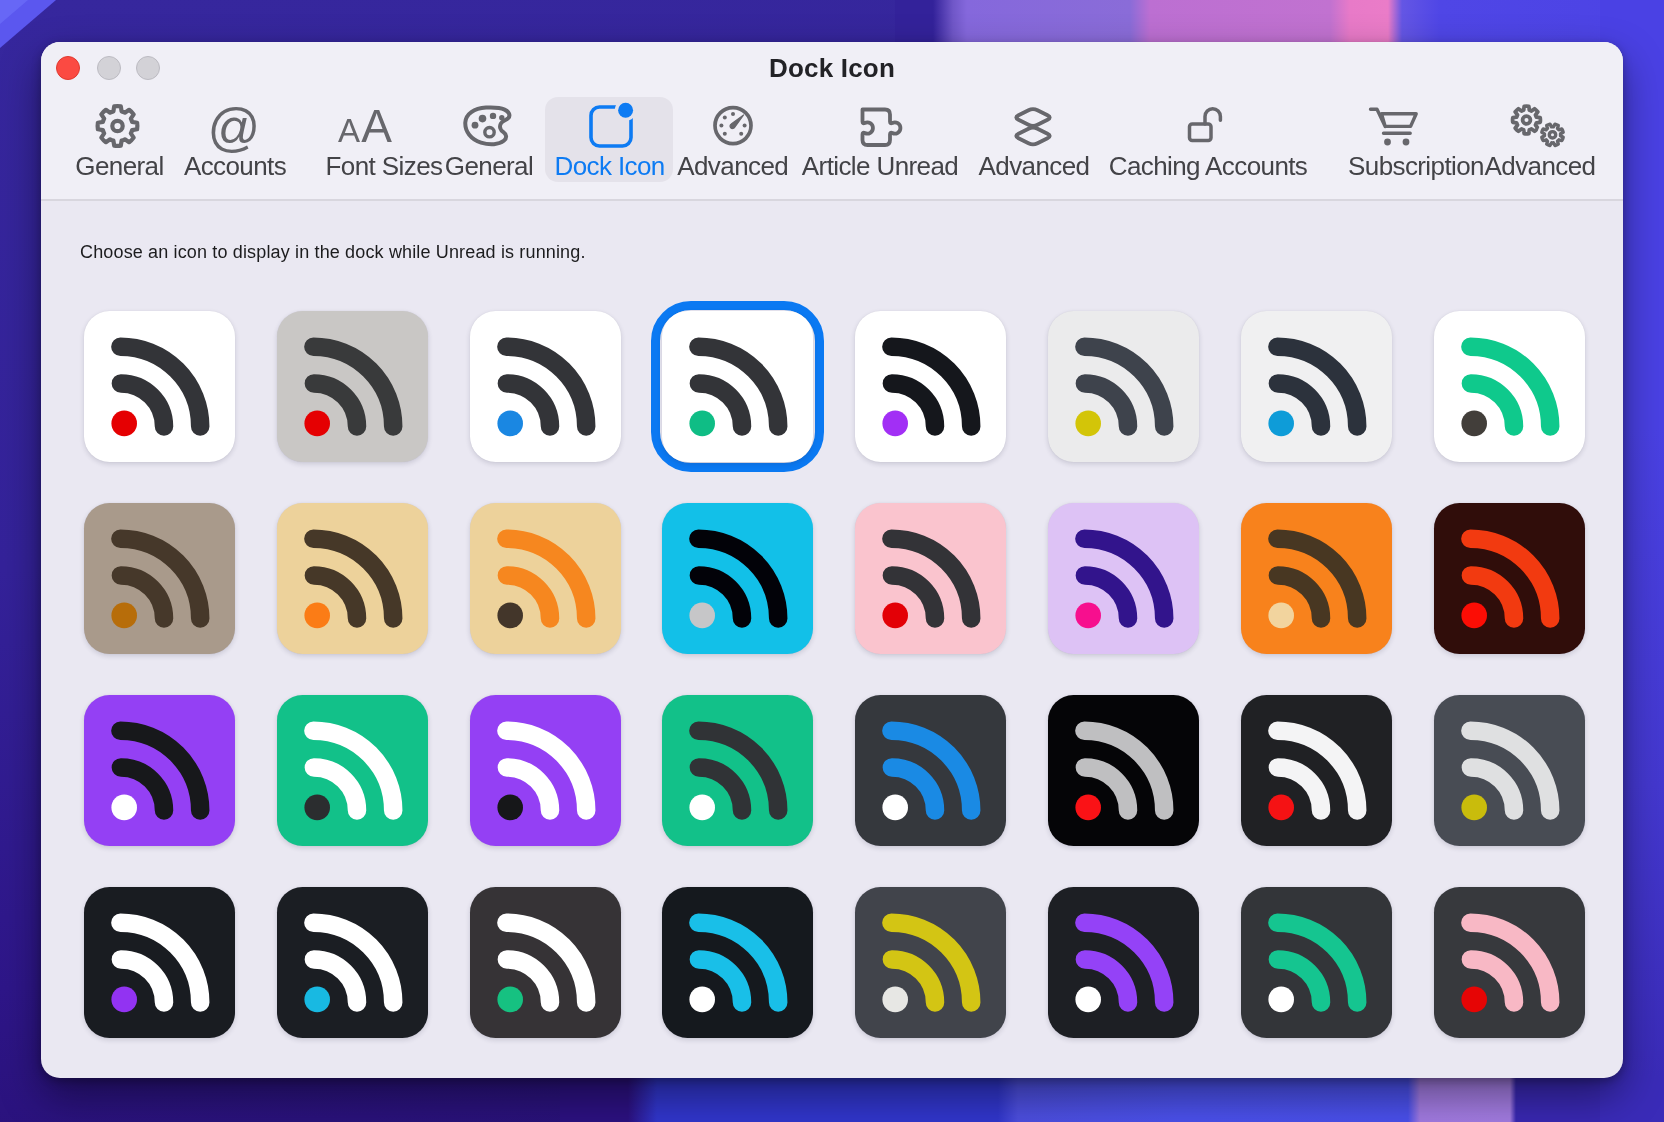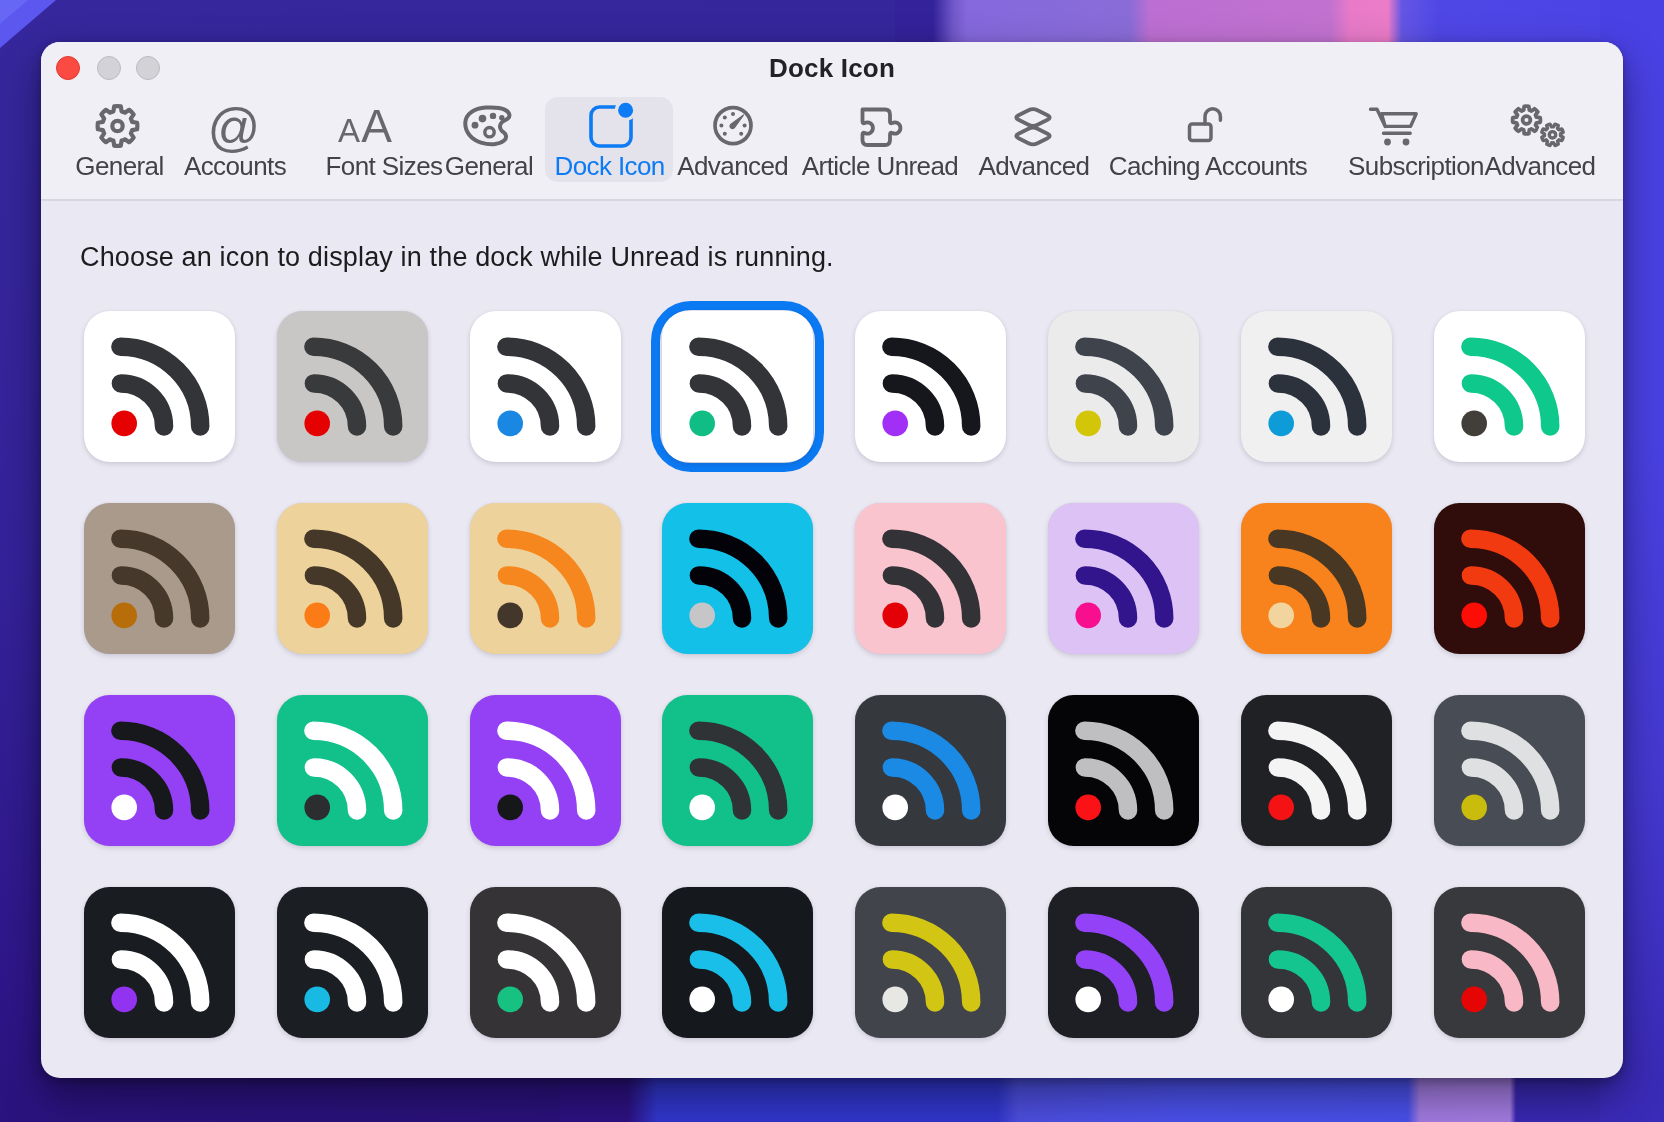--- a/index.html
+++ b/index.html
@@ -27,21 +27,21 @@
 #tl-r{left:56px;background:#fb4a42;border:1px solid #e0392f;box-sizing:border-box}
 #tl-y{left:96.5px;background:#d3d2d7;border:1px solid #bcbbc2;box-sizing:border-box}
 #tl-g{left:135.5px;background:#d3d2d7;border:1px solid #bcbbc2;box-sizing:border-box}
 #title{left:632px;top:53px;width:400px;text-align:center;font-size:26px;font-weight:bold;
  color:#222226;letter-spacing:.2px}
 #pill{left:545.4px;top:97px;width:128px;height:85px;border-radius:13px;background:#e4e2ea}
 .tlabel{position:absolute;top:151px;width:400px;text-align:center;font-size:26px;color:#434347;
  letter-spacing:-0.6px}
 .tlabel.sel{color:#0d7bf3}
 .iconlayer{position:absolute;left:0;top:0}
-#choose{left:80px;top:242px;font-size:27px;color:#1c1c1e;letter-spacing:0.15px}
+#choose{left:80px;top:242px;font-size:18px;color:#1c1c1e;letter-spacing:0.15px}
 .tile{position:absolute;width:151px;height:151px;border-radius:25.5px;
  box-shadow:0 2px 5px rgba(40,40,70,.16),0 0 1px rgba(40,40,70,.1)}
 .tile svg{display:block}
 </style></head><body>
 <div class="abs" id="wp-base"></div>
 <div class="abs" id="wp-topbands"></div>
 <div class="abs" id="wp-botbands"></div>
 <div class="abs" id="wp-right"></div>
 <div class="abs" id="wp-tri1"></div>
 <div class="abs" id="wp-tri2"></div>

